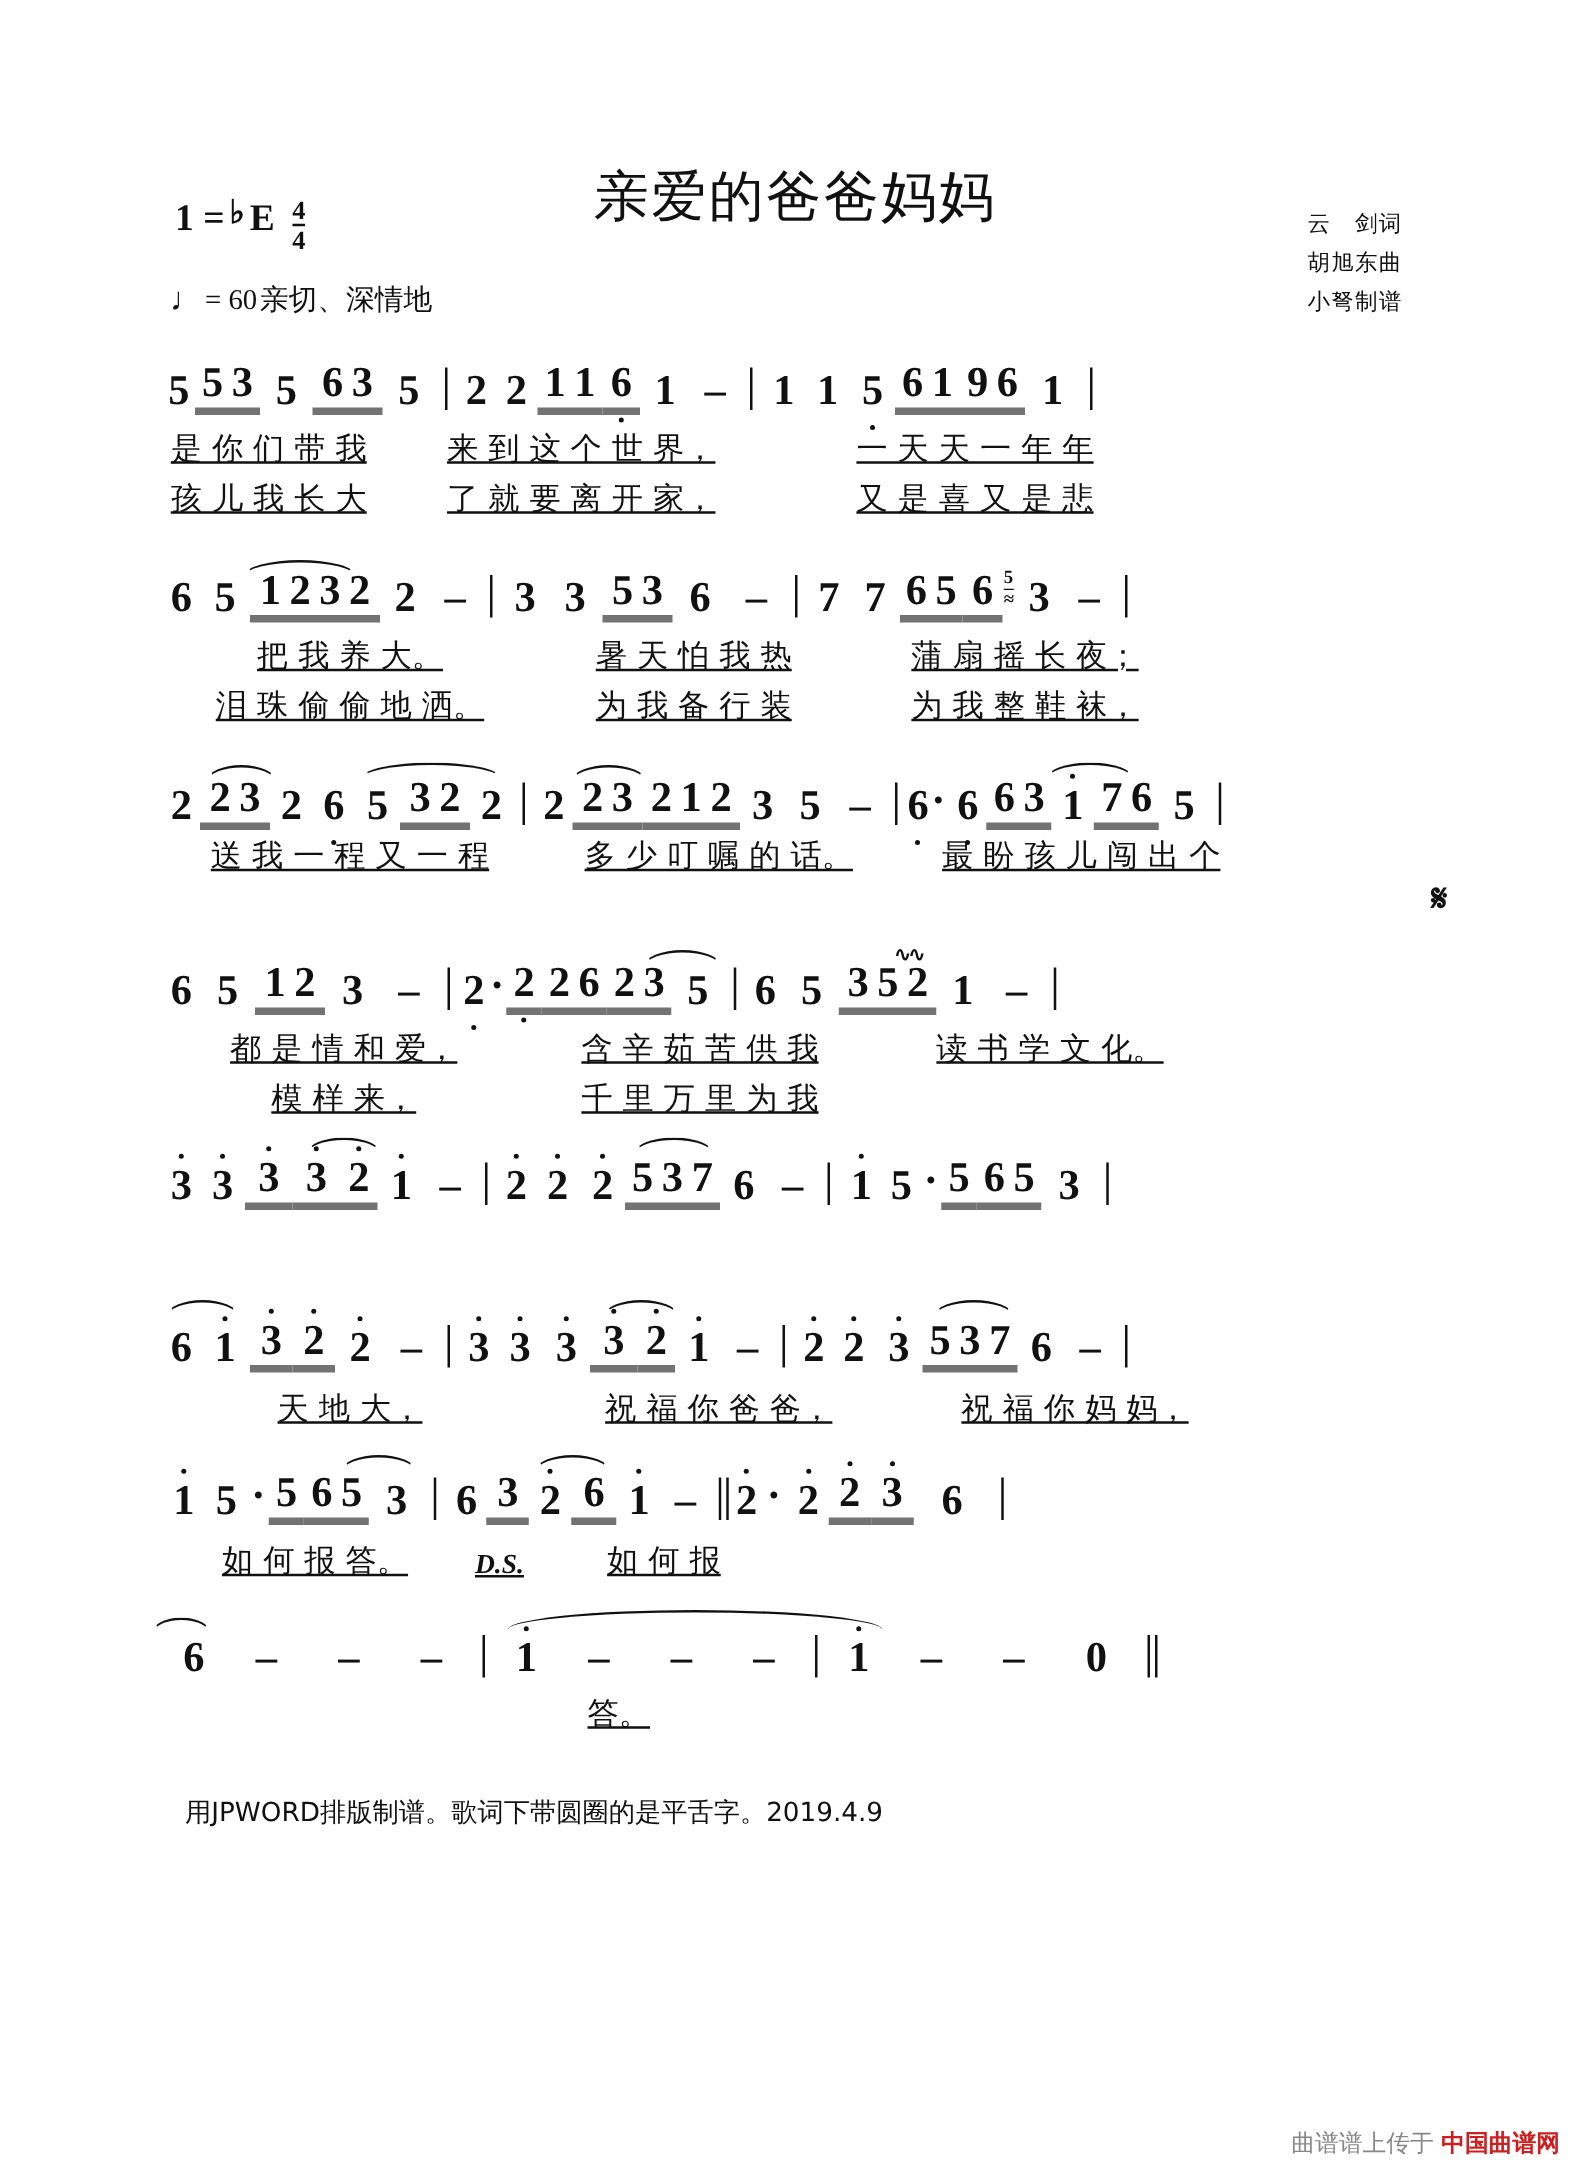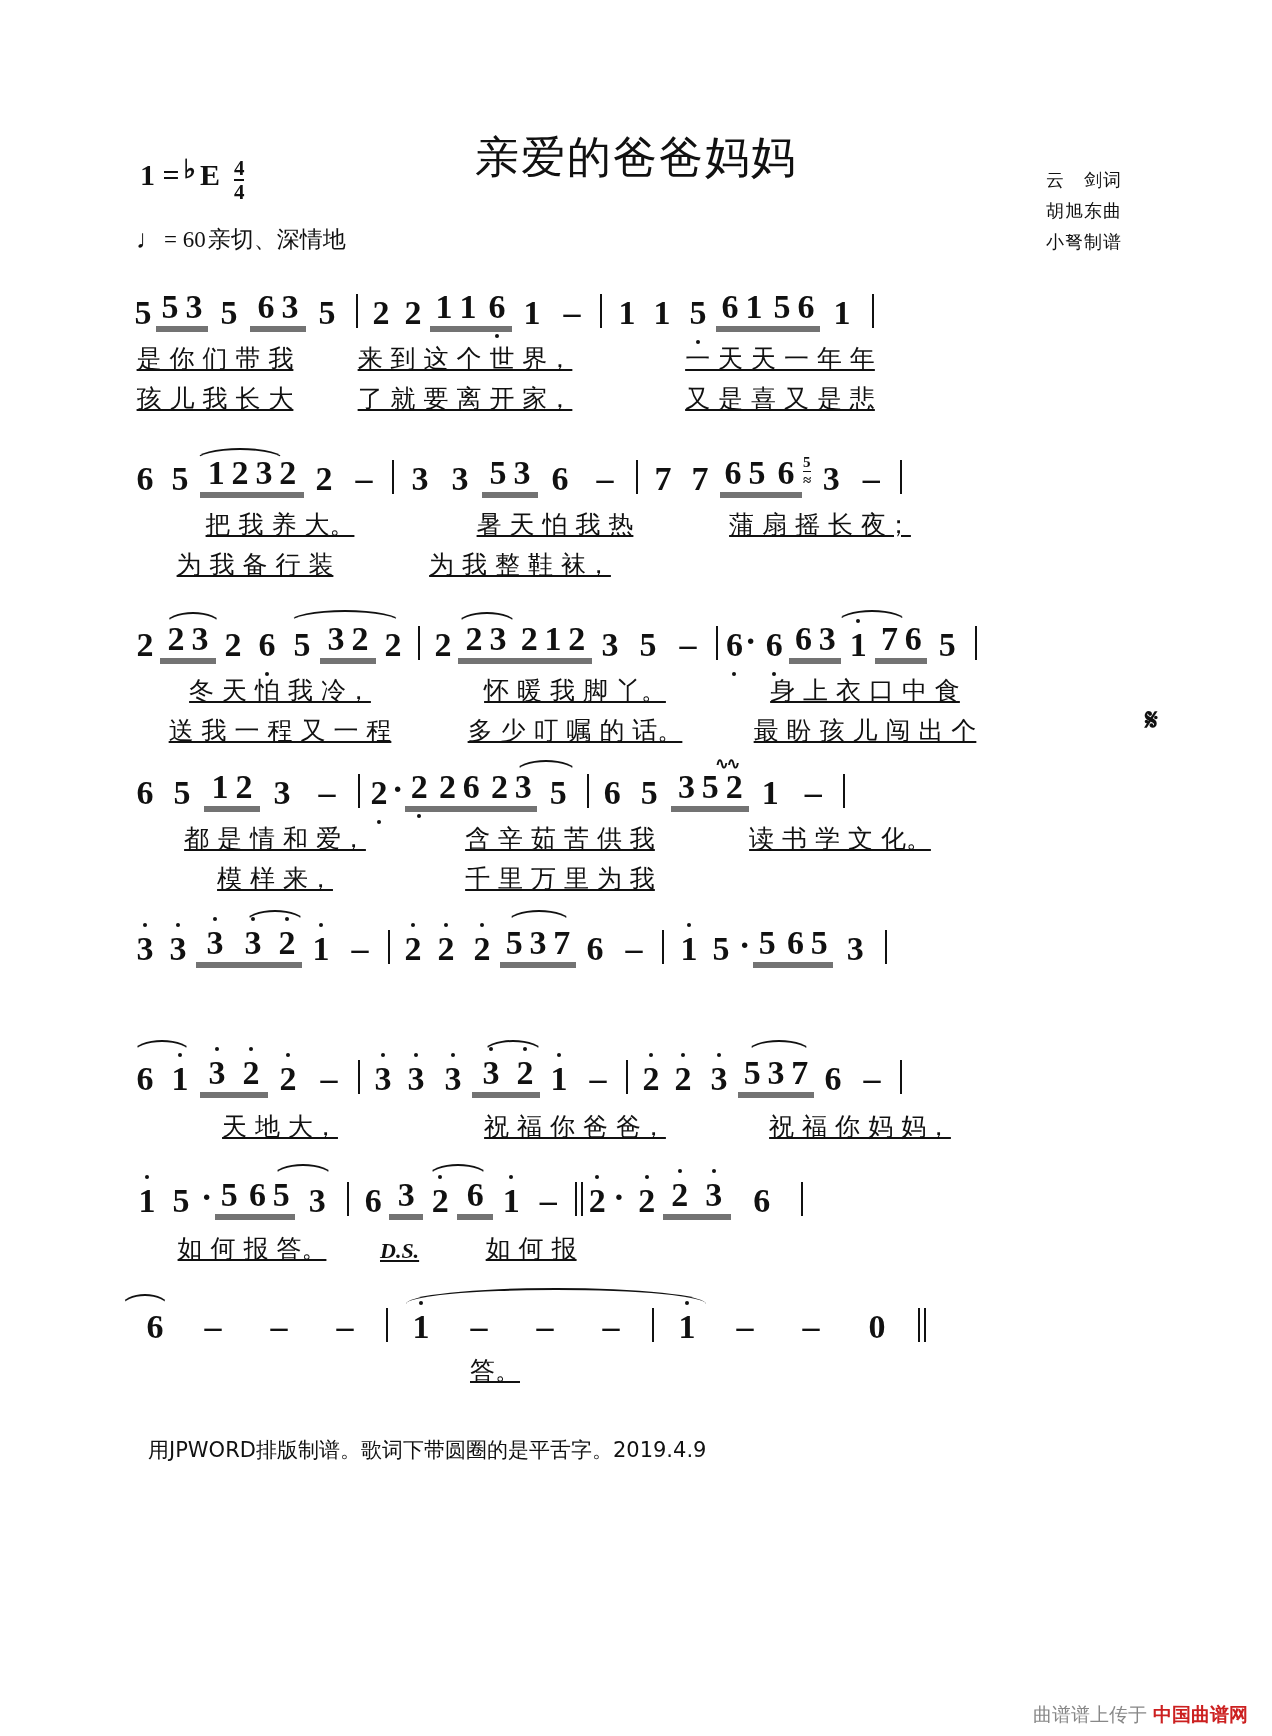--- a/index.html
+++ b/index.html
@@ -259,21 +259,21 @@
         <span class="nt dot-below under1" style="width:30px">6</span>
         <span class="nt" style="width:40px">1</span>
         <span class="nt" style="width:40px">–</span>
       </span>
       <span class="bar"></span>
       <span class="measure">
         <span class="nt" style="width:34px">1</span>
         <span class="nt" style="width:36px">1</span>
         <span class="nt dot-below" style="width:36px">5</span>
         <span class="nt under1" style="width:52px">6 1</span>
-        <span class="nt under1" style="width:52px">5 6</span>
+        <span class="nt under1" style="width:52px">9 6</span>
         <span class="nt" style="width:44px">1</span>
       </span>
       <span class="bar"></span>
     </div>
     <div class="lyric-row" style="margin-top:6px">
       <span class="lyr" style="width:170px">是 你 们 带 我</span>
       <span class="lyr" style="width:330px">来 到 这 个 世 界，</span>
       <span class="lyr" style="width:300px">一 天 天 一 年 年</span>
     </div>
     <div class="lyric-row">
@@ -312,20 +312,21 @@
         <span class="nt" style="width:42px">–</span>
       </span>
       <span class="bar"></span>
     </div>
     <div class="lyric-row" style="margin-top:6px">
       <span class="lyr" style="width:300px">把 我 养 大。</span>
       <span class="lyr" style="width:250px">暑 天 怕 我 热</span>
       <span class="lyr" style="width:280px">蒲 扇 摇 长 夜；</span>
     </div>
     <div class="lyric-row">
+      <span class="lyr" style="width:300px">泪 珠 偷 偷 地 洒。</span>
       <span class="lyr" style="width:250px">为 我 备 行 装</span>
       <span class="lyr" style="width:280px">为 我 整 鞋 袜，</span>
     </div>
   </div>
 
   <div class="system" id="sys3" style="top:618px;">
     <div class="notes-row">
       <span class="measure" style="position:relative">
         <span class="slurline" style="left:36px; top:-8px; width:52px;"></span>
         <span class="slurline" style="left:160px; top:-10px; width:108px;"></span>
@@ -354,25 +355,20 @@
         <span style="padding:0 3px 4px 3px;">·</span>
         <span class="nt dot-below" style="width:30px">6</span>
         <span class="nt under1" style="width:52px">6 3</span>
         <span class="nt dot-above" style="width:34px">1</span>
         <span class="nt under1" style="width:52px">7 6</span>
         <span class="nt" style="width:40px">5</span>
       </span>
       <span class="bar"></span>
       <span class="segno" style="top:84px; right:-16px">𝄋</span>
     </div>
-    <div class="lyric-row" style="margin-top:6px">
-      <span class="lyr" style="width:300px">冬 天 怕 我 冷，</span>
-      <span class="lyr" style="width:290px">怀 暖 我 脚 丫。</span>
-      <span class="lyr" style="width:290px">身 上 衣 口 中 食</span>
-    </div>
     <div class="lyric-row">
       <span class="lyr" style="width:300px">送 我 一 程 又 一 程</span>
       <span class="lyr" style="width:290px">多 少 叮 嘱 的 话。</span>
       <span class="lyr" style="width:290px">最 盼 孩 儿 闯 出 个</span>
     </div>
   </div>
 
   <div class="system" id="sys4" style="top:766px;">
     <div class="notes-row">
       <span class="measure">

